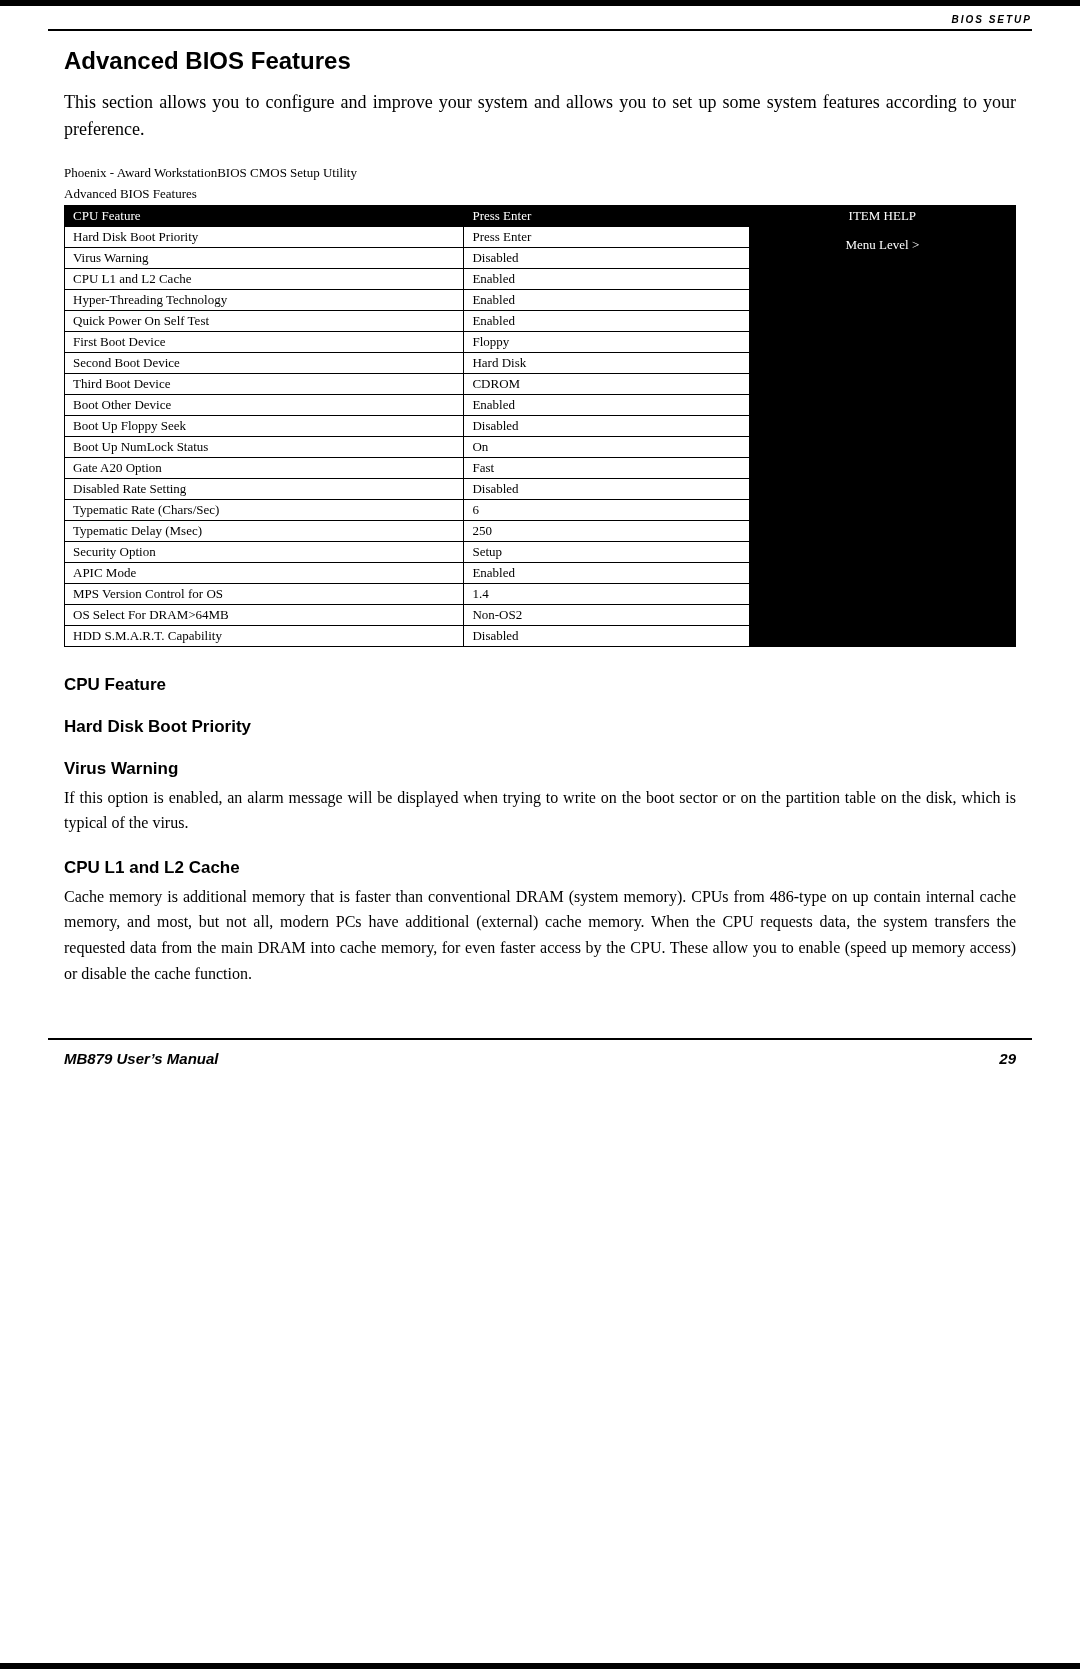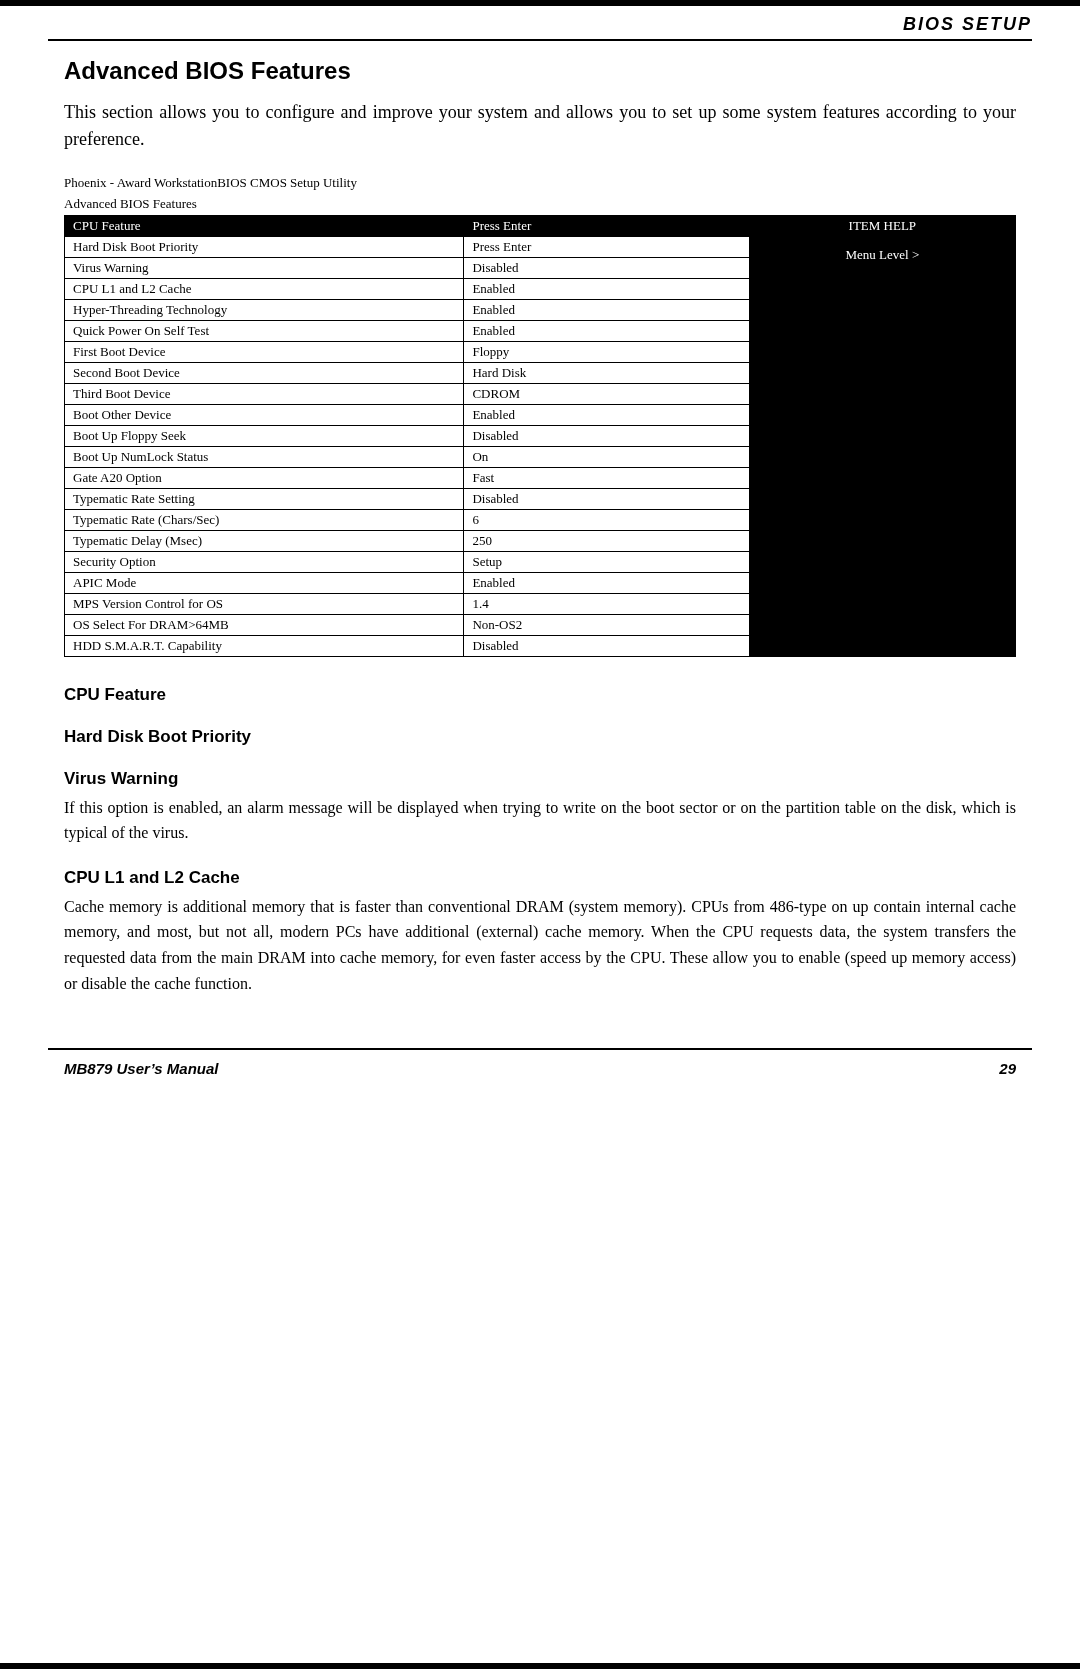--- a/index.html
+++ b/index.html
@@ -22,21 +22,21 @@
     .header-area {
       display: flex;
       justify-content: flex-end;
       padding: 8px 48px 4px 48px;
     }
 
     .bios-setup-label {
       font-family: Arial, Helvetica, sans-serif;
       font-style: italic;
       font-weight: bold;
-      font-size: 18px;
+      font-size: 10px;
       letter-spacing: 2px;
       color: #000;
     }
 
     .header-rule {
       border: none;
       border-top: 2px solid #000;
       margin: 0 48px;
     }
 
@@ -240,21 +240,21 @@
           </tr>
           <tr>
             <td class="col-name">Boot Up NumLock Status</td>
             <td class="col-value">On</td>
           </tr>
           <tr>
             <td class="col-name">Gate A20 Option</td>
             <td class="col-value">Fast</td>
           </tr>
           <tr>
-            <td class="col-name">Typematic Rate Setting</td>
+            <td class="col-name">Disabled Rate Setting</td>
             <td class="col-value">Disabled</td>
           </tr>
           <tr>
             <td class="col-name">Typematic Rate (Chars/Sec)</td>
             <td class="col-value">6</td>
           </tr>
           <tr>
             <td class="col-name">Typematic Delay (Msec)</td>
             <td class="col-value">250</td>
           </tr>

